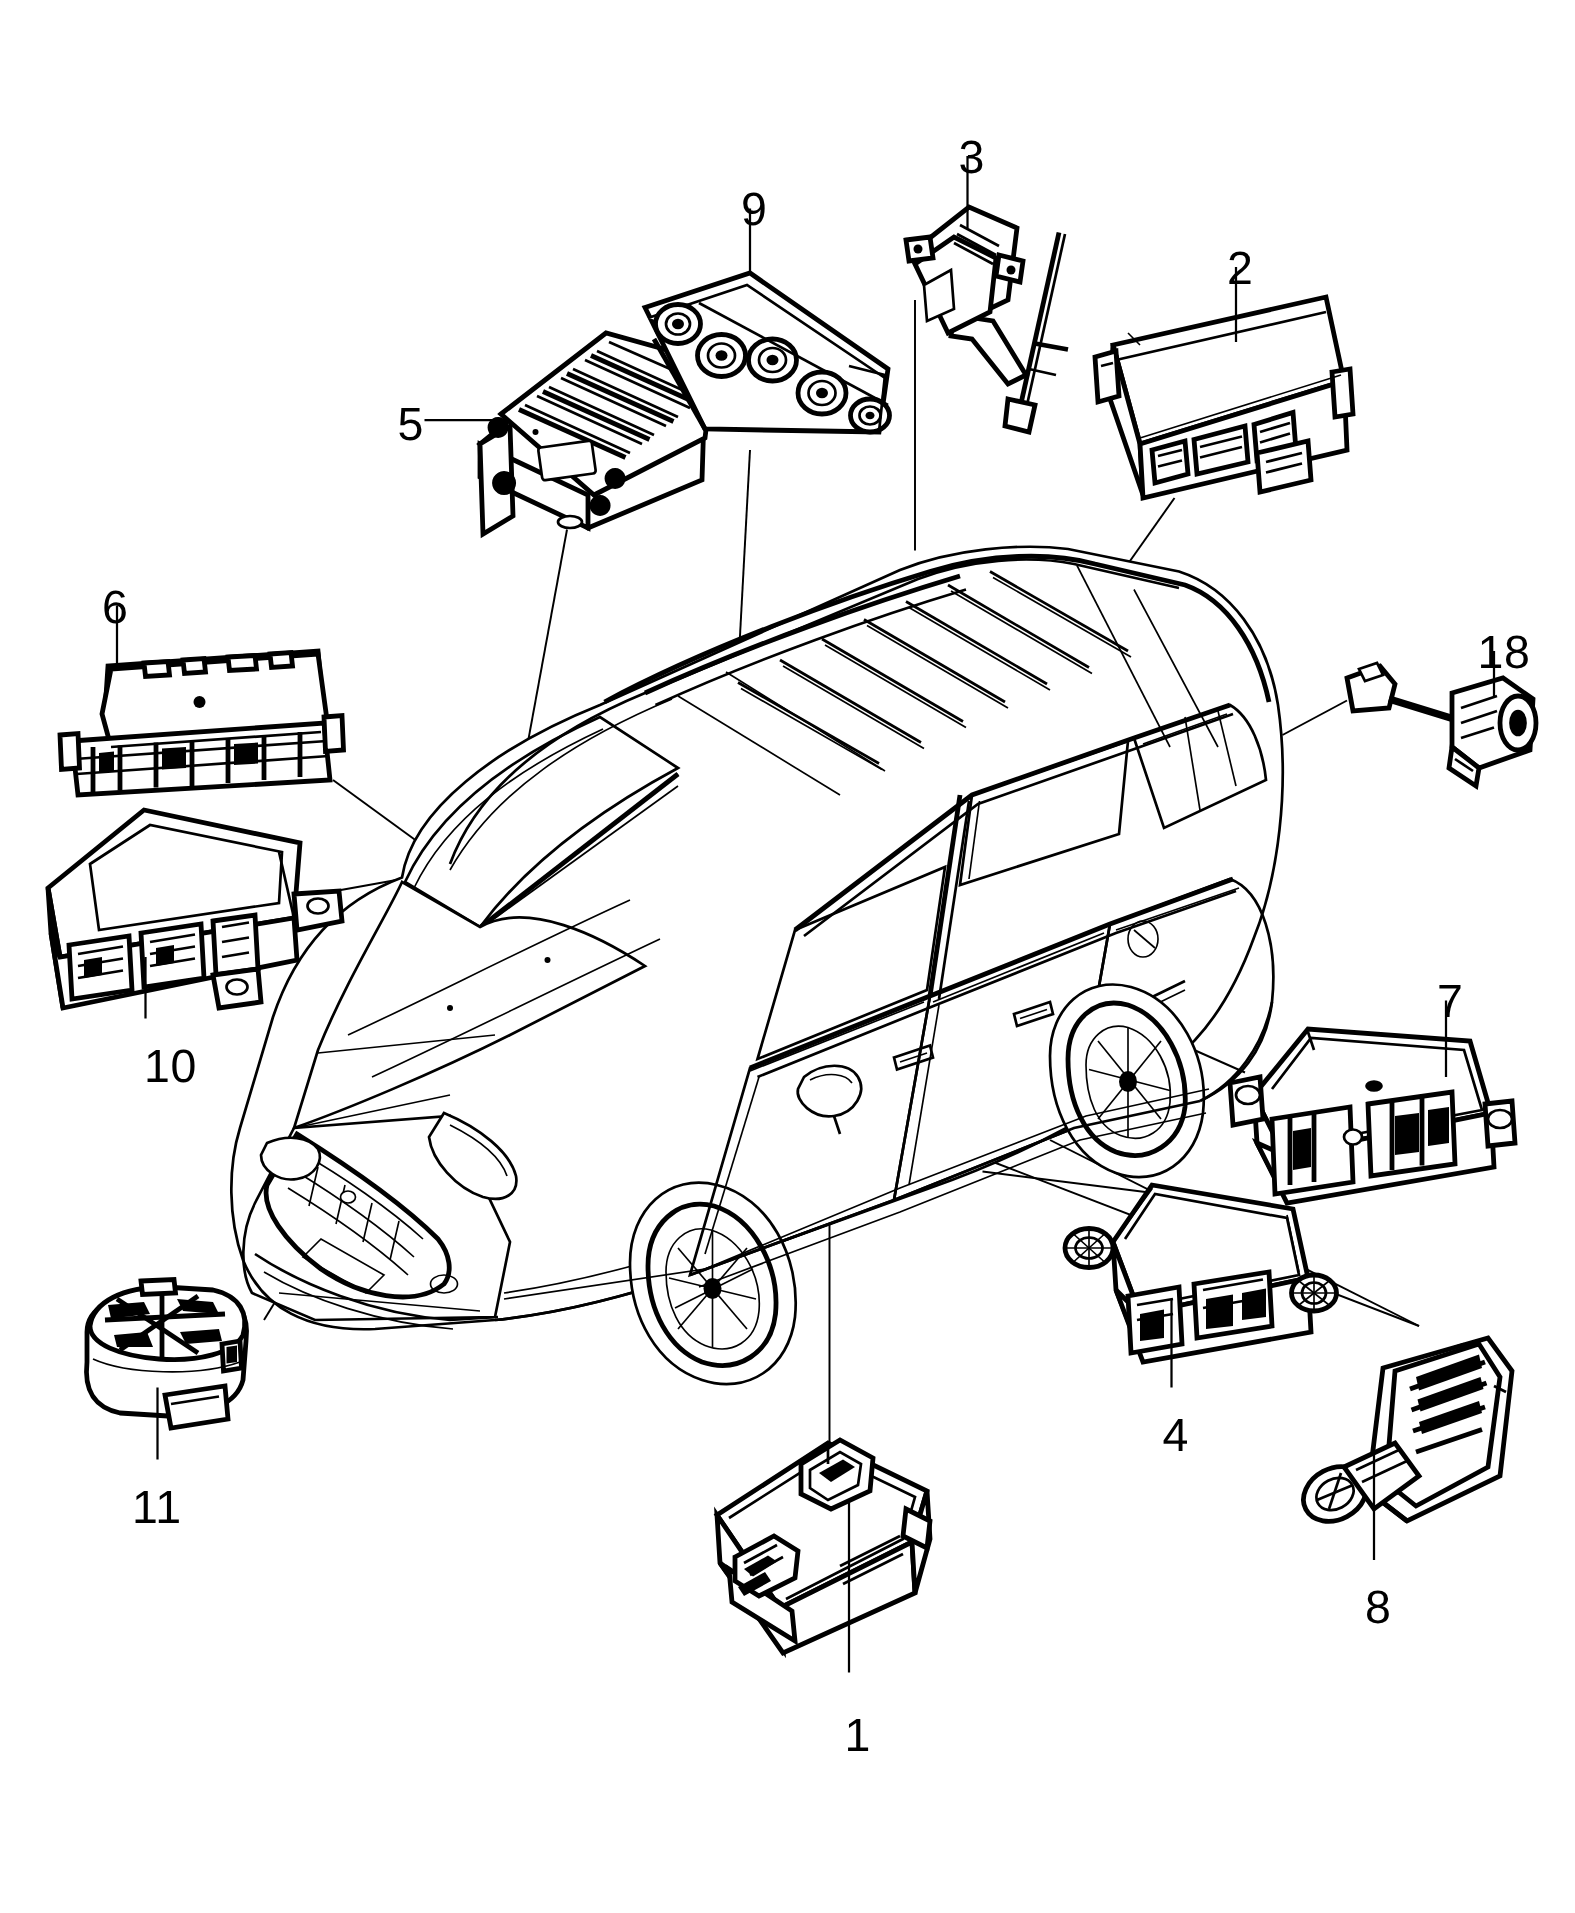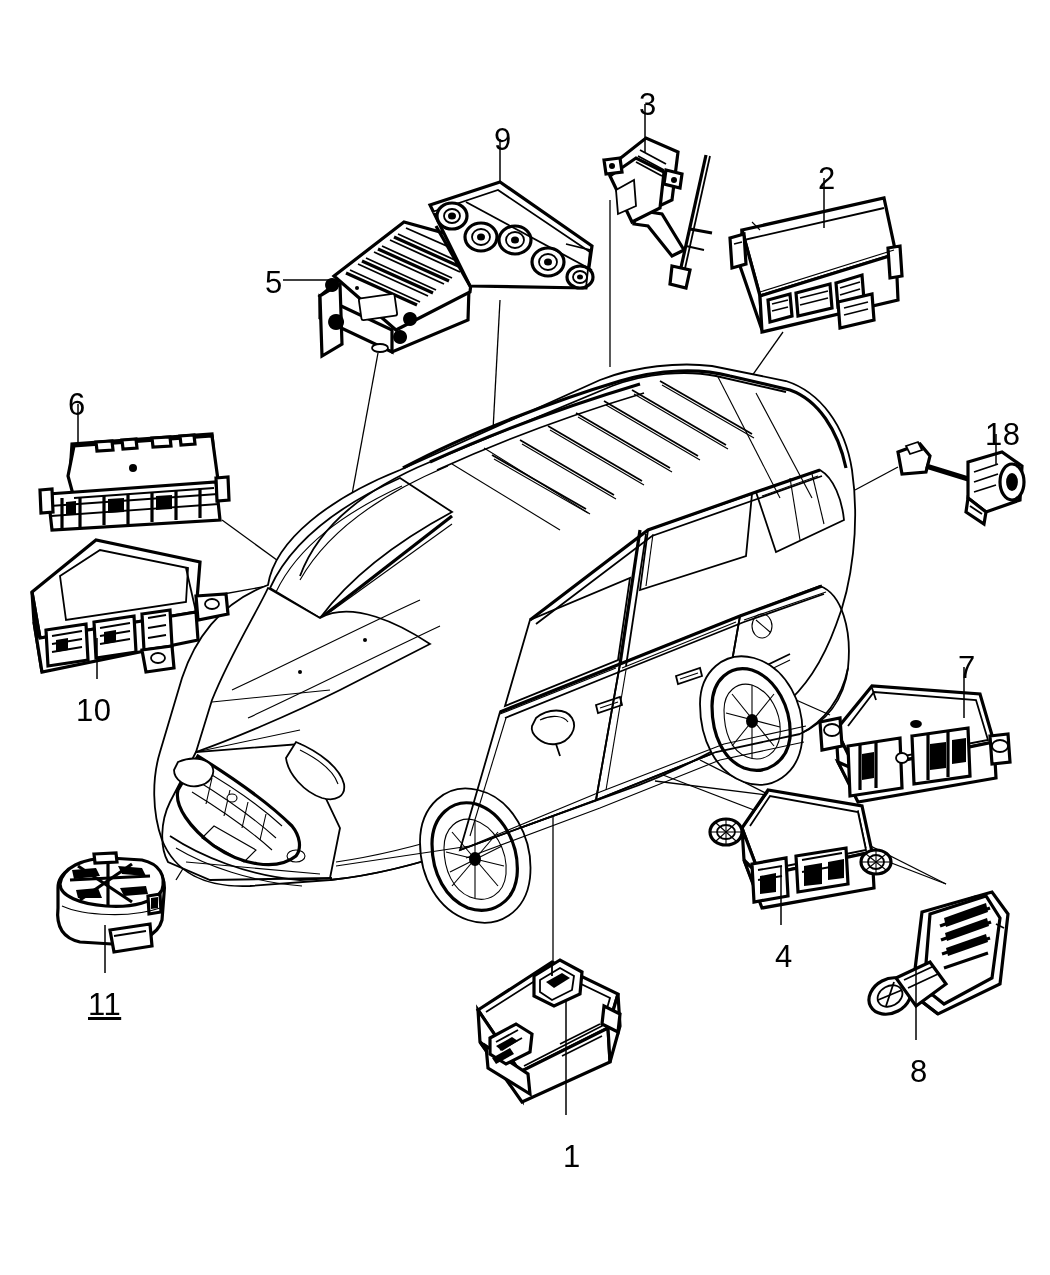--- a/index.html
+++ b/index.html
@@ -645,22 +645,22 @@
   <div class="callout-layer">
     <div class="callout" style="left: 563px; top: 1141px;">1</div>
     <div class="callout" style="left: 818px; top: 163px;">2</div>
     <div class="callout" style="left: 639px; top: 89px;">3</div>
     <div class="callout" style="left: 775px; top: 941px;">4</div>
     <div class="callout" style="left: 265px; top: 267px;">5</div>
     <div class="callout" style="left: 68px; top: 389px;">6</div>
     <div class="callout" style="left: 958px; top: 652px;">7</div>
     <div class="callout" style="left: 910px; top: 1056px;">8</div>
     <div class="callout" style="left: 494px; top: 124px;">9</div>
-    <div class="callout" style="left: 76px; top: 695px;">10</div>
-    <div class="callout" style="left: 88px; top: 989px; text-decoration: underline;">11</div>
+    <div class="callout" style="left: 96px; top: 695px;">10</div>
+    <div class="callout" style="left: 88px; top: 989px;">11</div>
     <div class="callout" style="left: 985px; top: 419px;">18</div>
   </div>
 
   <svg class="callout-layer" viewBox="0 0 1050 1275">
     <g id="tick-group" class="leader">
         <line x1="566" y1="1115" x2="566" y2="1000" stroke="#000000" stroke-width="1.5"></line>
         <line x1="824" y1="178" x2="824" y2="228" stroke="#000000" stroke-width="1.5"></line>
         <line x1="645" y1="104" x2="645" y2="152" stroke="#000000" stroke-width="1.5"></line>
         <line x1="781" y1="925" x2="781" y2="866" stroke="#000000" stroke-width="1.5"></line>
         <line x1="283" y1="280" x2="330" y2="280" stroke="#000000" stroke-width="1.5"></line>

